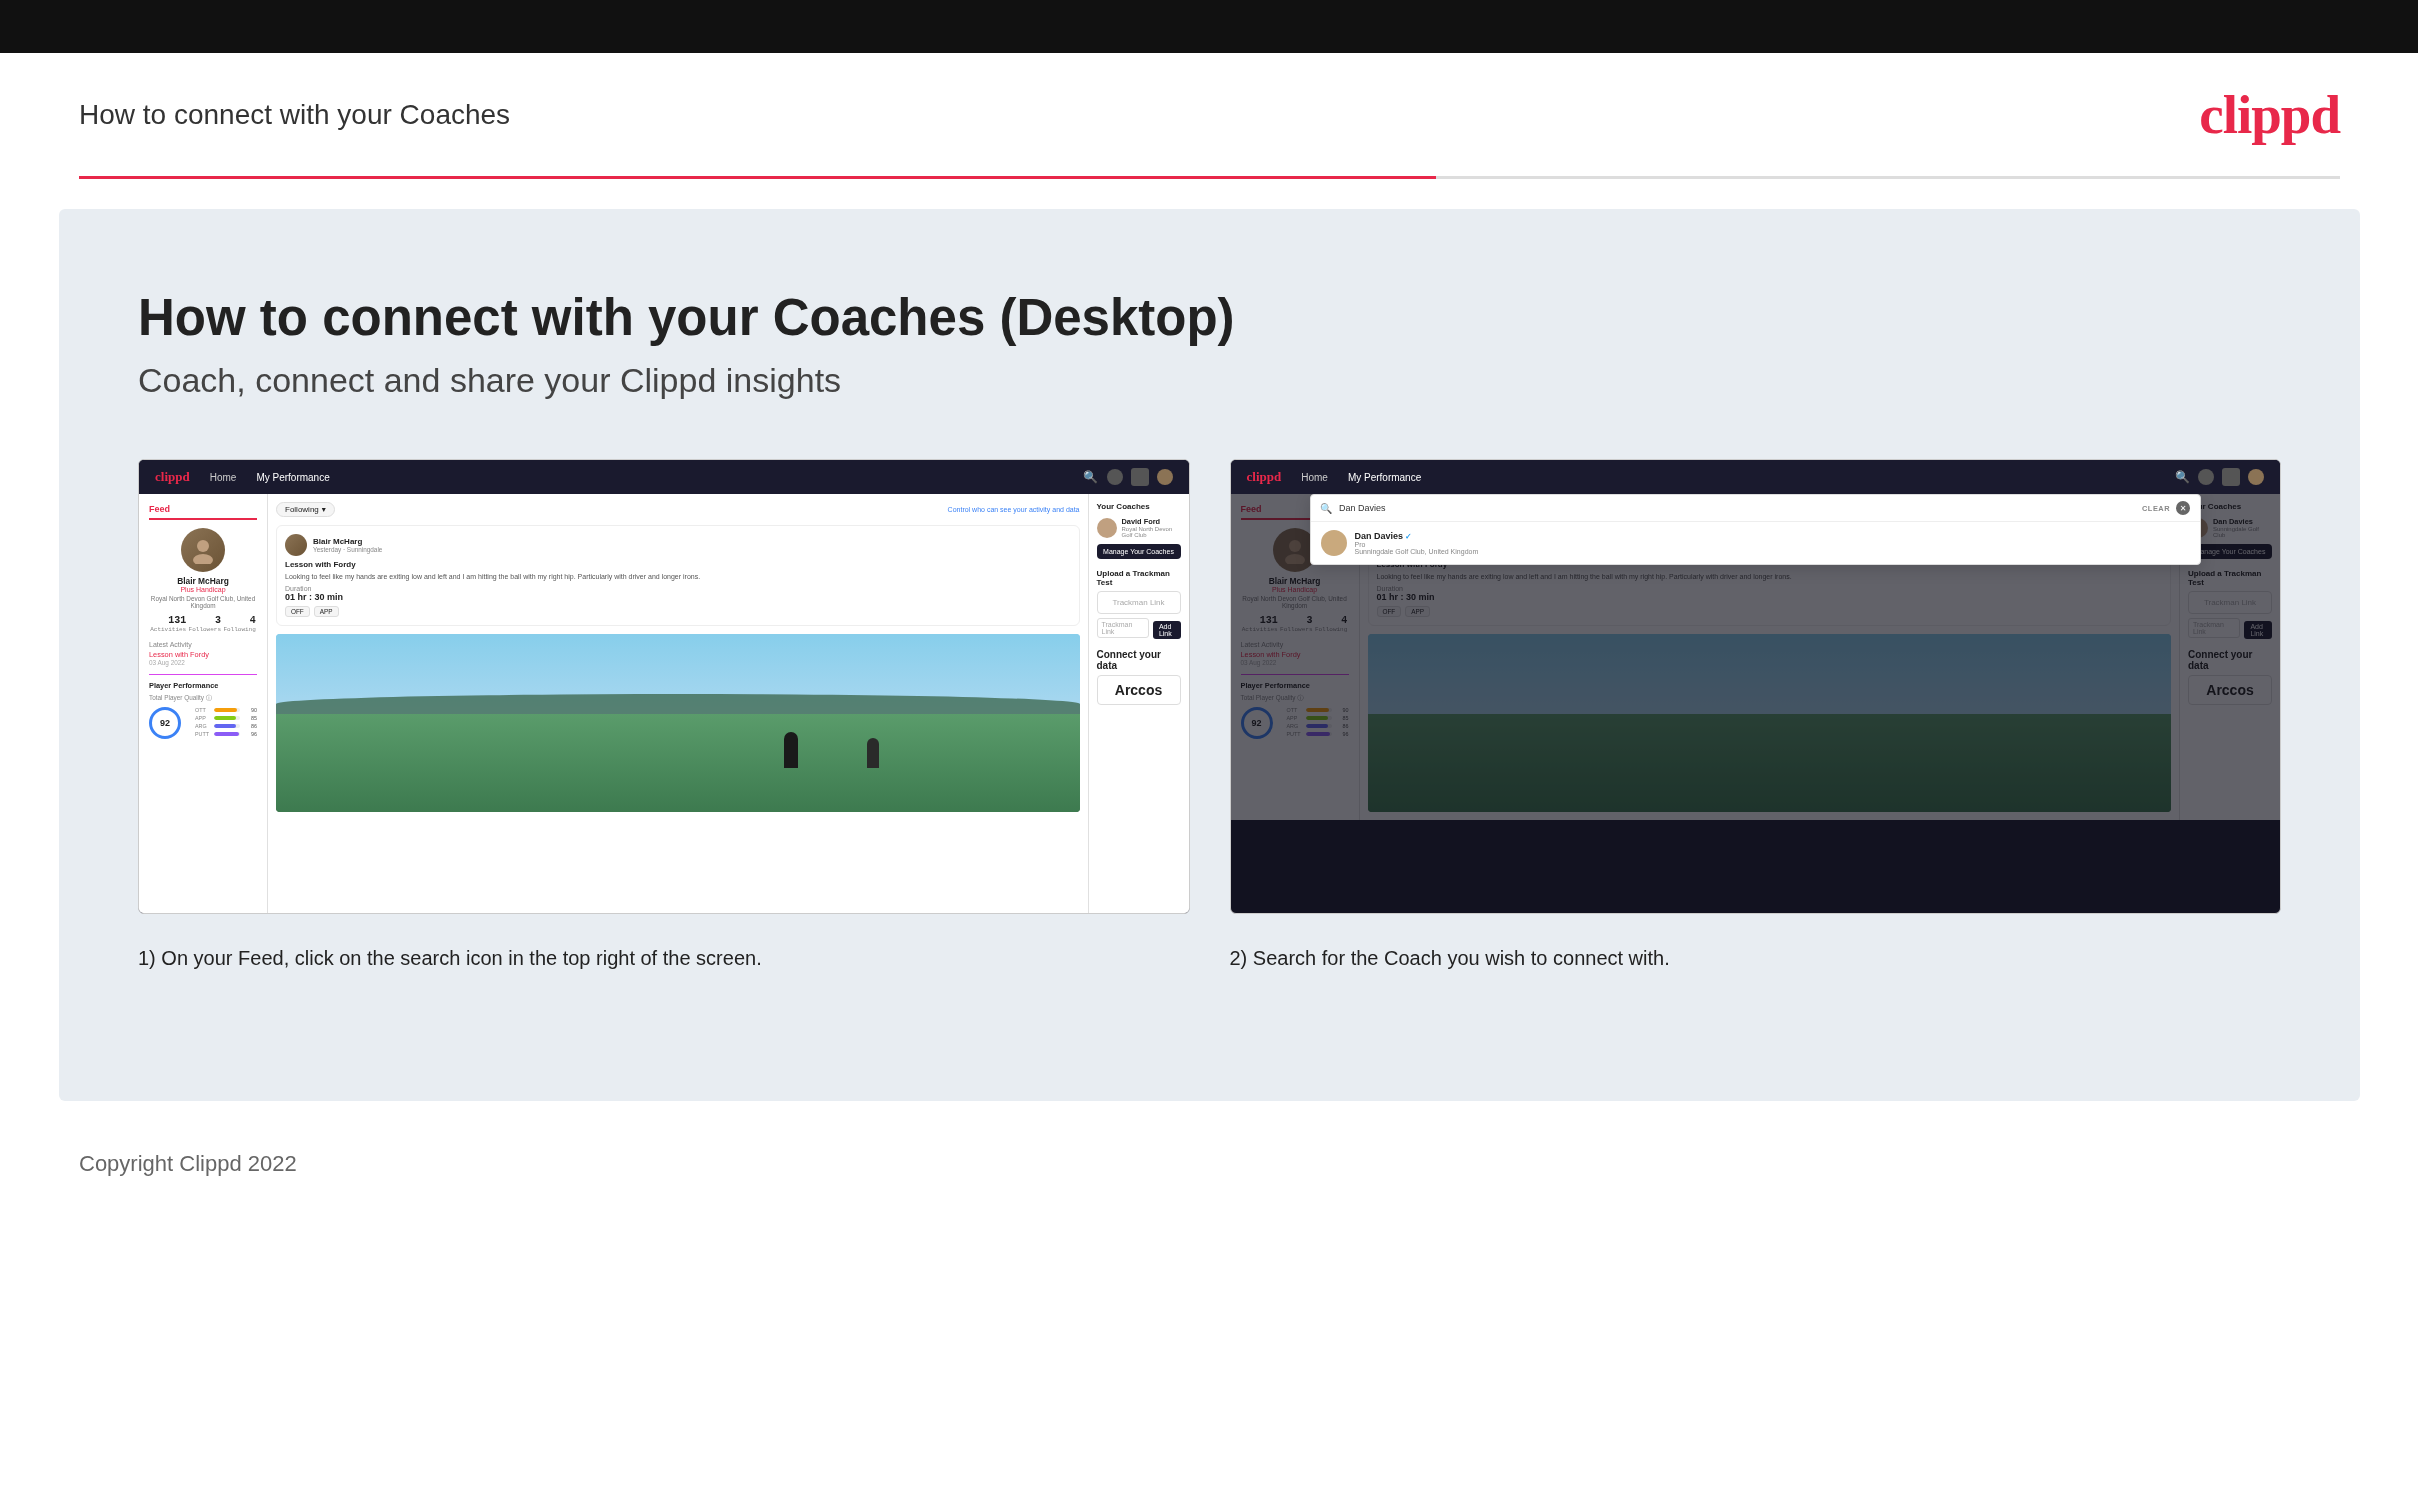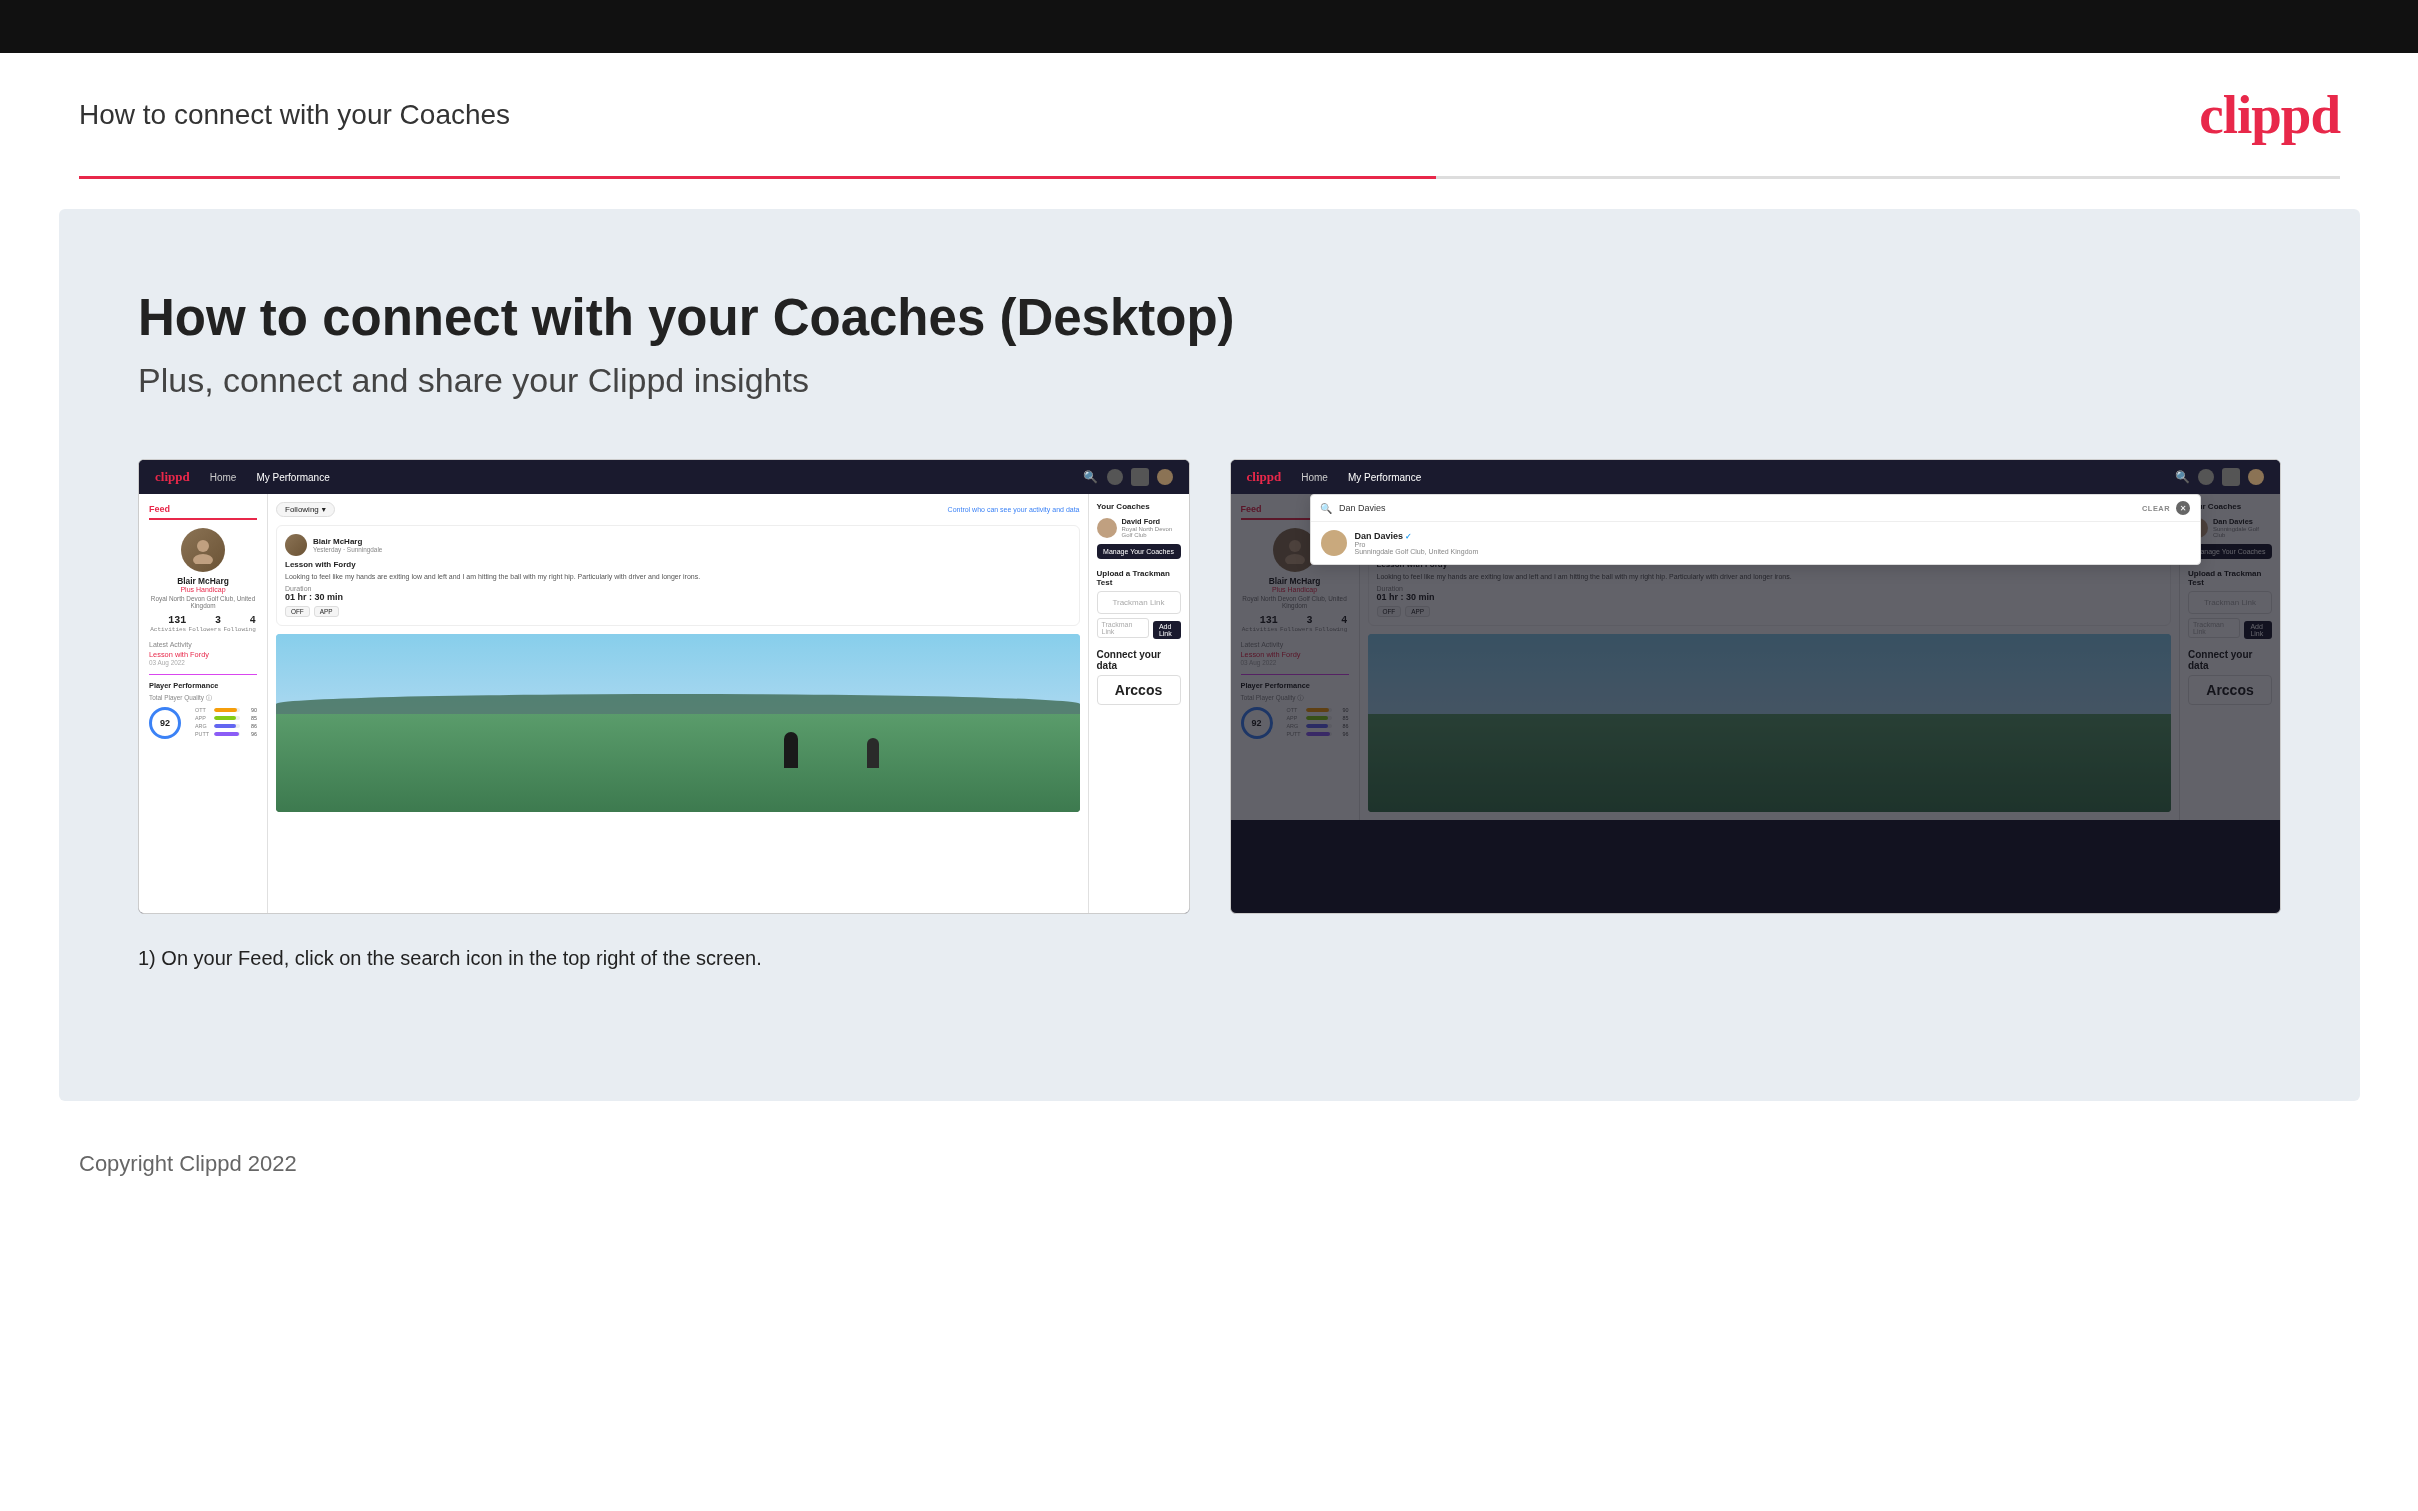--- a/index.html
+++ b/index.html
@@ -535,21 +535,21 @@
 
 <div class="header">
   <span class="header-title">How to connect with your Coaches</span>
   <span class="logo-text">clippd</span>
 </div>
 
 <div class="divider"></div>
 
 <div class="main-content">
   <div class="main-title">How to connect with your Coaches (Desktop)</div>
-  <div class="main-subtitle">Plus, connect and share your Clippd insights</div>
+  <div class="main-subtitle">Coach, connect and share your Clippd insights</div>
 
   <div class="screenshots-row">
 
     <div class="screenshot-panel">
       <div class="screenshot-img">
 
         <div class="mock-ui flex-col">
 
           <div class="mock-nav">
             <span class="mock-nav-logo">clippd</span>
@@ -869,20 +869,24 @@
                 </div>
               </div>
             </div>
 
             <div style="position:absolute;top:0;left:0;right:0;bottom:0;background:rgba(0,0,0,0.3);z-index:15;pointer-events:none;"></div>
 
           </div>
         </div>
       </div>
 
+      <div class="step-text">
+        <span>2)</span>
+        <span>Search for the Coach you wish to connect with.</span>
+      </div>
     </div>
 
   </div>
 </div>
 
 <div class="footer">
   <span>Copyright Clippd 2022</span>
 </div>
 
 

